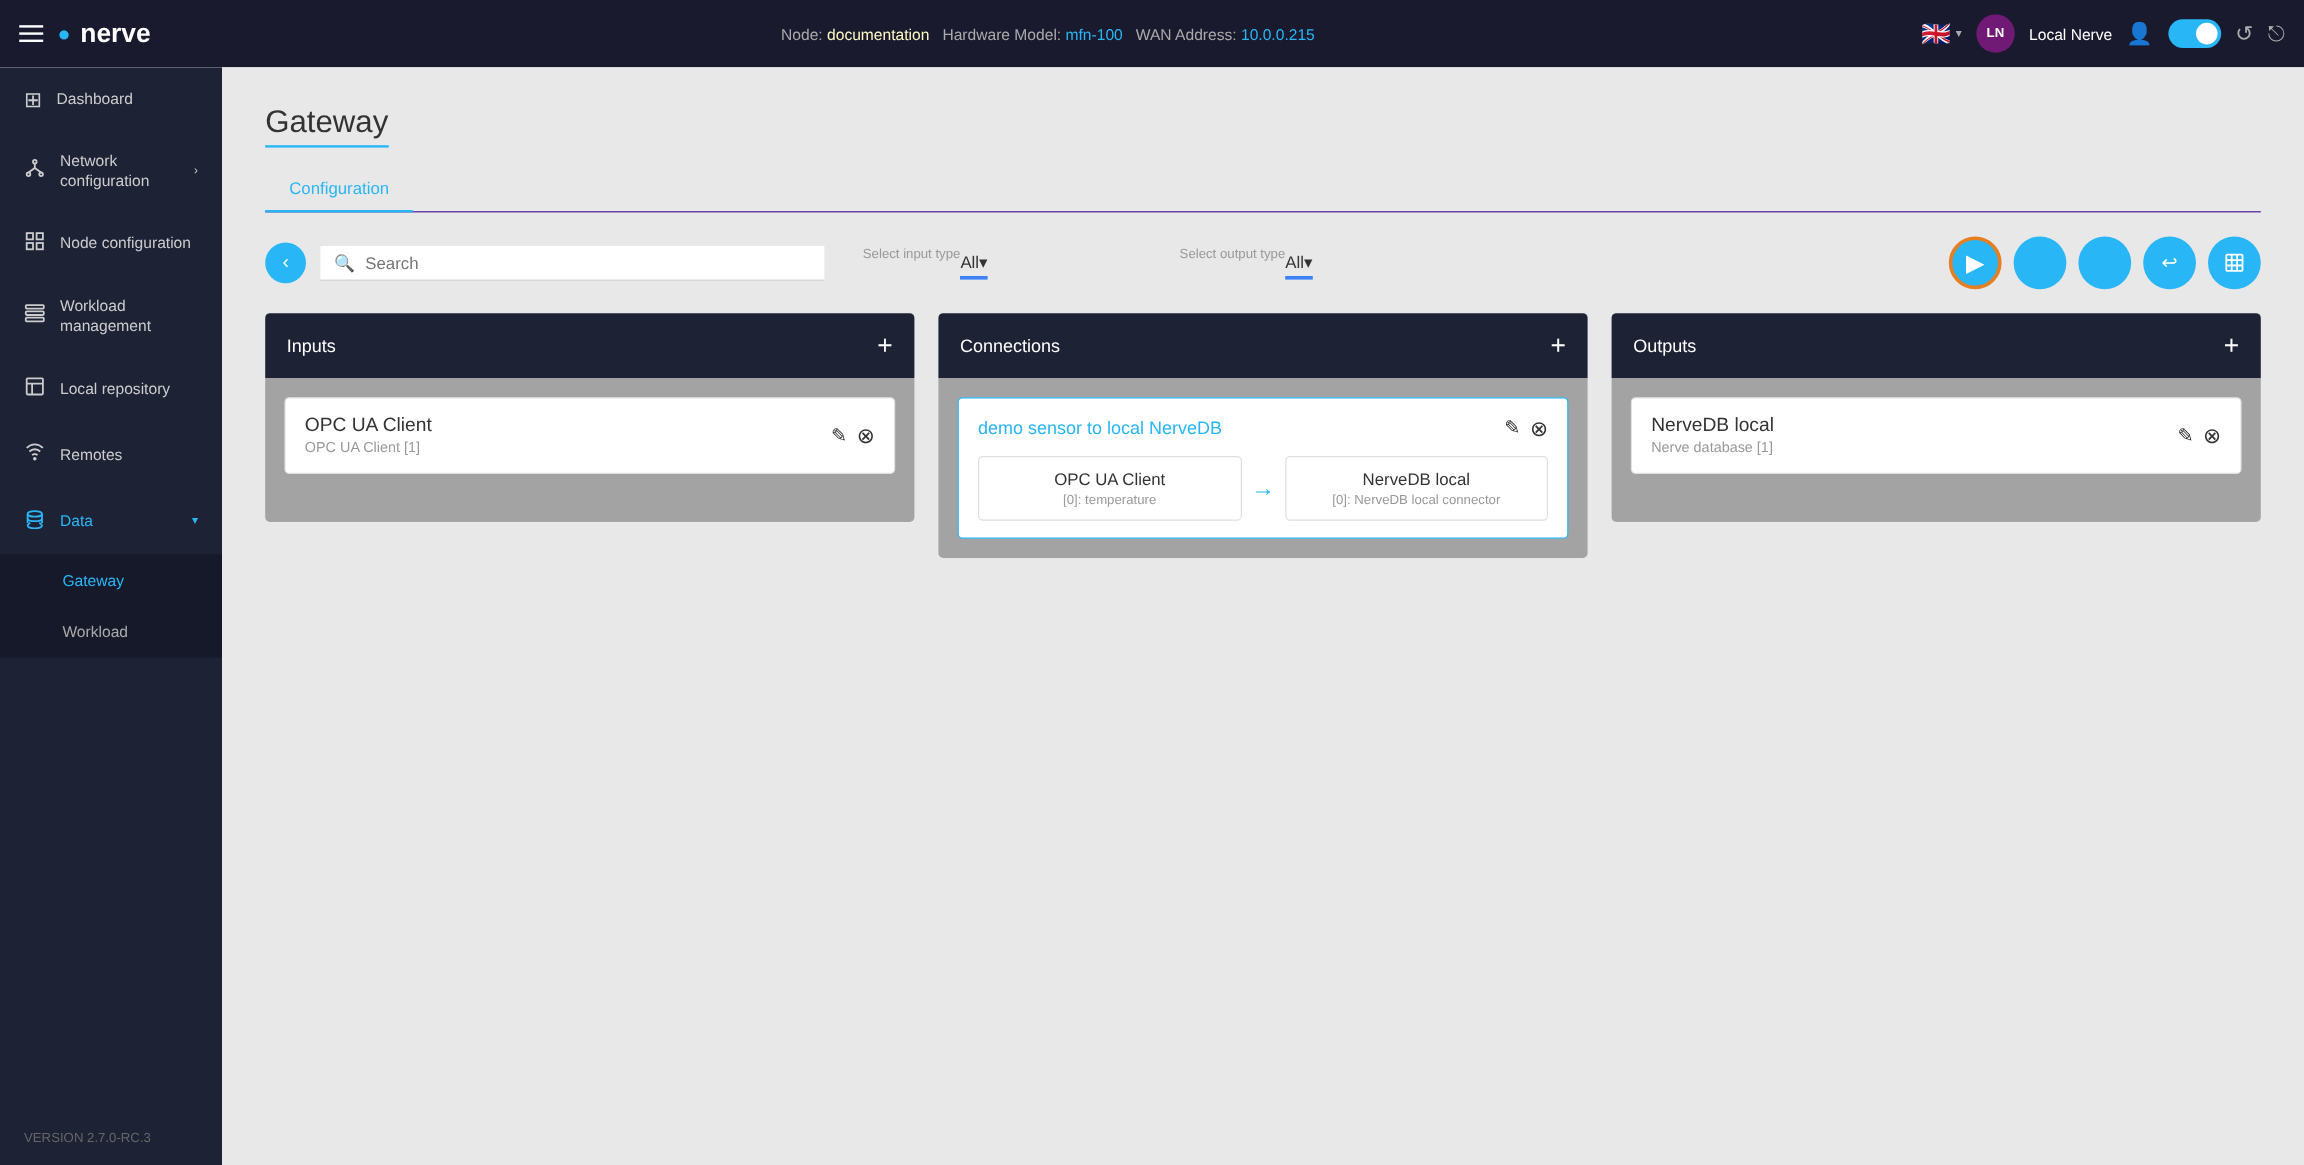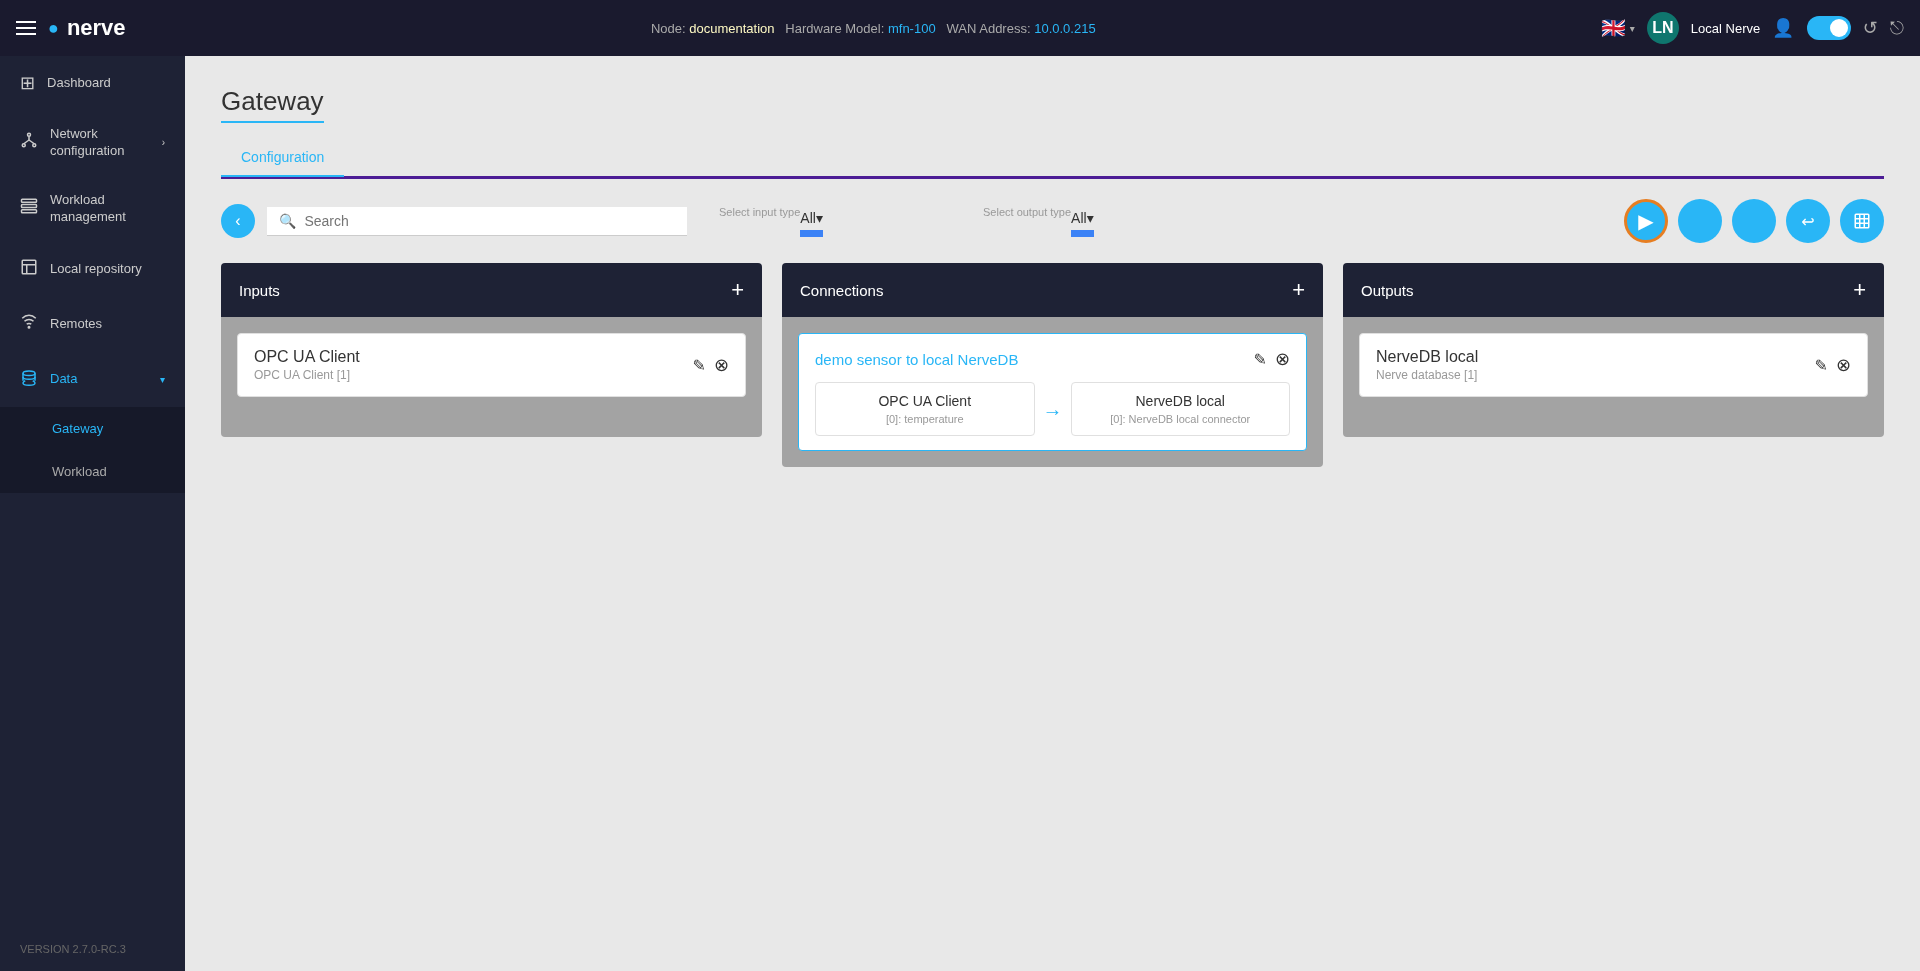--- a/index.html
+++ b/index.html
@@ -23,22 +23,22 @@
       flex: 1; color: #aaa; font-size: 13px; text-align: center;
     }
     .topnav-node-info span.link { color: #29b6f6; }
     .topnav-right {
       display: flex; align-items: center; gap: 12px;
     }
     .topnav-flag {
       display: flex; align-items: center; gap: 4px; cursor: pointer;
     }
     .topnav-ln-badge {
-      background: #0f766e; color: white; border-radius: 50%; width: 32px; height: 32px;
-      display: flex; align-items: center; justify-content: center; font-size: 16px; font-weight: bold;
+      background: #701a75; color: white; border-radius: 50%; width: 32px; height: 32px;
+      display: flex; align-items: center; justify-content: center; font-size: 11px; font-weight: bold;
     }
     .topnav-local-nerve { color: white; font-size: 13px; }
     .topnav-icon { color: #aaa; font-size: 18px; cursor: pointer; }
     .topnav-toggle {
       width: 44px; height: 24px; background: #29b6f6; border-radius: 12px; position: relative; cursor: pointer;
     }
     .topnav-toggle::after {
       content: ''; position: absolute; right: 3px; top: 3px;
       width: 18px; height: 18px; background: white; border-radius: 50%;
     }
@@ -76,21 +76,21 @@
     .content {
       flex: 1; padding: 30px 36px; overflow: auto; background: #e8e8e8;
     }
 
     .page-title {
       font-size: 26px; font-weight: 400; color: #333; margin-bottom: 16px;
       border-bottom: 2px solid #29b6f6; padding-bottom: 4px; display: inline-block;
     }
 
     
-    .tabs { display: flex; border-bottom: 3px solid #4c1d95; margin-bottom: 20px; align-items: flex-end; }
+    .tabs { display: flex; border-bottom: 1px solid #4c1d95; margin-bottom: 20px; align-items: flex-end; }
     .tab {
       padding: 10px 20px; font-size: 14px; cursor: pointer; color: #666; border-bottom: 2px solid transparent; margin-bottom: -1px;
     }
     .tab.active { color: #29b6f6; border-bottom: 2px solid #29b6f6; font-weight: 500; }
 
     
     .toolbar-row {
       display: flex; align-items: center; justify-content: space-between; margin-bottom: 20px;
     }
     .toolbar-left { display: flex; align-items: center; gap: 12px; }
@@ -104,21 +104,21 @@
     }
     .search-input {
       border: none; outline: none; font-size: 14px; color: #4c1d95; width: 100%; background: transparent;
     }
     .search-icon { color: #999; font-size: 14px; }
     .filter-group { display: flex; align-items: center; gap: 24px; }
     .filter-item { display: flex; position: relative; min-width: 180px; }
     .filter-label { font-size: 11px; color: #999; margin-bottom: 2px; }
     .filter-select {
       display: flex; align-items: center; justify-content: space-between;
-      border-bottom: 7px solid #3b82f6; padding: 4px 0; background: transparent; cursor: pointer;
+      border-bottom: 3px solid #3b82f6; padding: 4px 0; background: transparent; cursor: pointer;
       font-size: 14px; color: #333;
     }
     .toolbar-right { display: flex; align-items: center; gap: 10px; }
     .action-btn {
       width: 44px; height: 44px; border-radius: 50%; display: flex; align-items: center; justify-content: center;
       font-size: 20px; cursor: pointer; border: none; color: white;
     }
     .action-btn.play { background: #29b6f6; border: 3px solid #e67e22; }
     .action-btn.default { background: #29b6f6; border: none; }
 
@@ -224,20 +224,31 @@
             <circle cx="12" cy="5" r="2"></circle>
             <circle cx="5" cy="19" r="2"></circle>
             <circle cx="19" cy="19" r="2"></circle>
             <line x1="12" y1="7" x2="12" y2="12"></line>
             <line x1="12" y1="12" x2="5" y2="17"></line>
             <line x1="12" y1="12" x2="19" y2="17"></line>
           </svg>
       </span>
       <span class="s-label">Network configuration</span>
       <span class="s-arrow">›</span>
+    </div>
+    <div class="sidebar-item">
+      <span class="s-icon">
+        <svg width="18" height="18" viewBox="0 0 24 24" fill="none" stroke="#ccc" stroke-width="2">
+            <rect x="3" y="3" width="7" height="7"></rect>
+            <rect x="14" y="3" width="7" height="7"></rect>
+            <rect x="3" y="14" width="7" height="7"></rect>
+            <rect x="14" y="14" width="7" height="7"></rect>
+          </svg>
+      </span>
+      <span class="s-label">Node configuration</span>
     </div>
     <div class="sidebar-item">
       <span class="s-icon">
         <svg width="18" height="18" viewBox="0 0 24 24" fill="none" stroke="#ccc" stroke-width="2">
             <rect x="2" y="3" width="20" height="4" rx="1"></rect>
             <rect x="2" y="10" width="20" height="4" rx="1"></rect>
             <rect x="2" y="17" width="20" height="4" rx="1"></rect>
           </svg>
       </span>
       <span class="s-label">Workload management</span>

